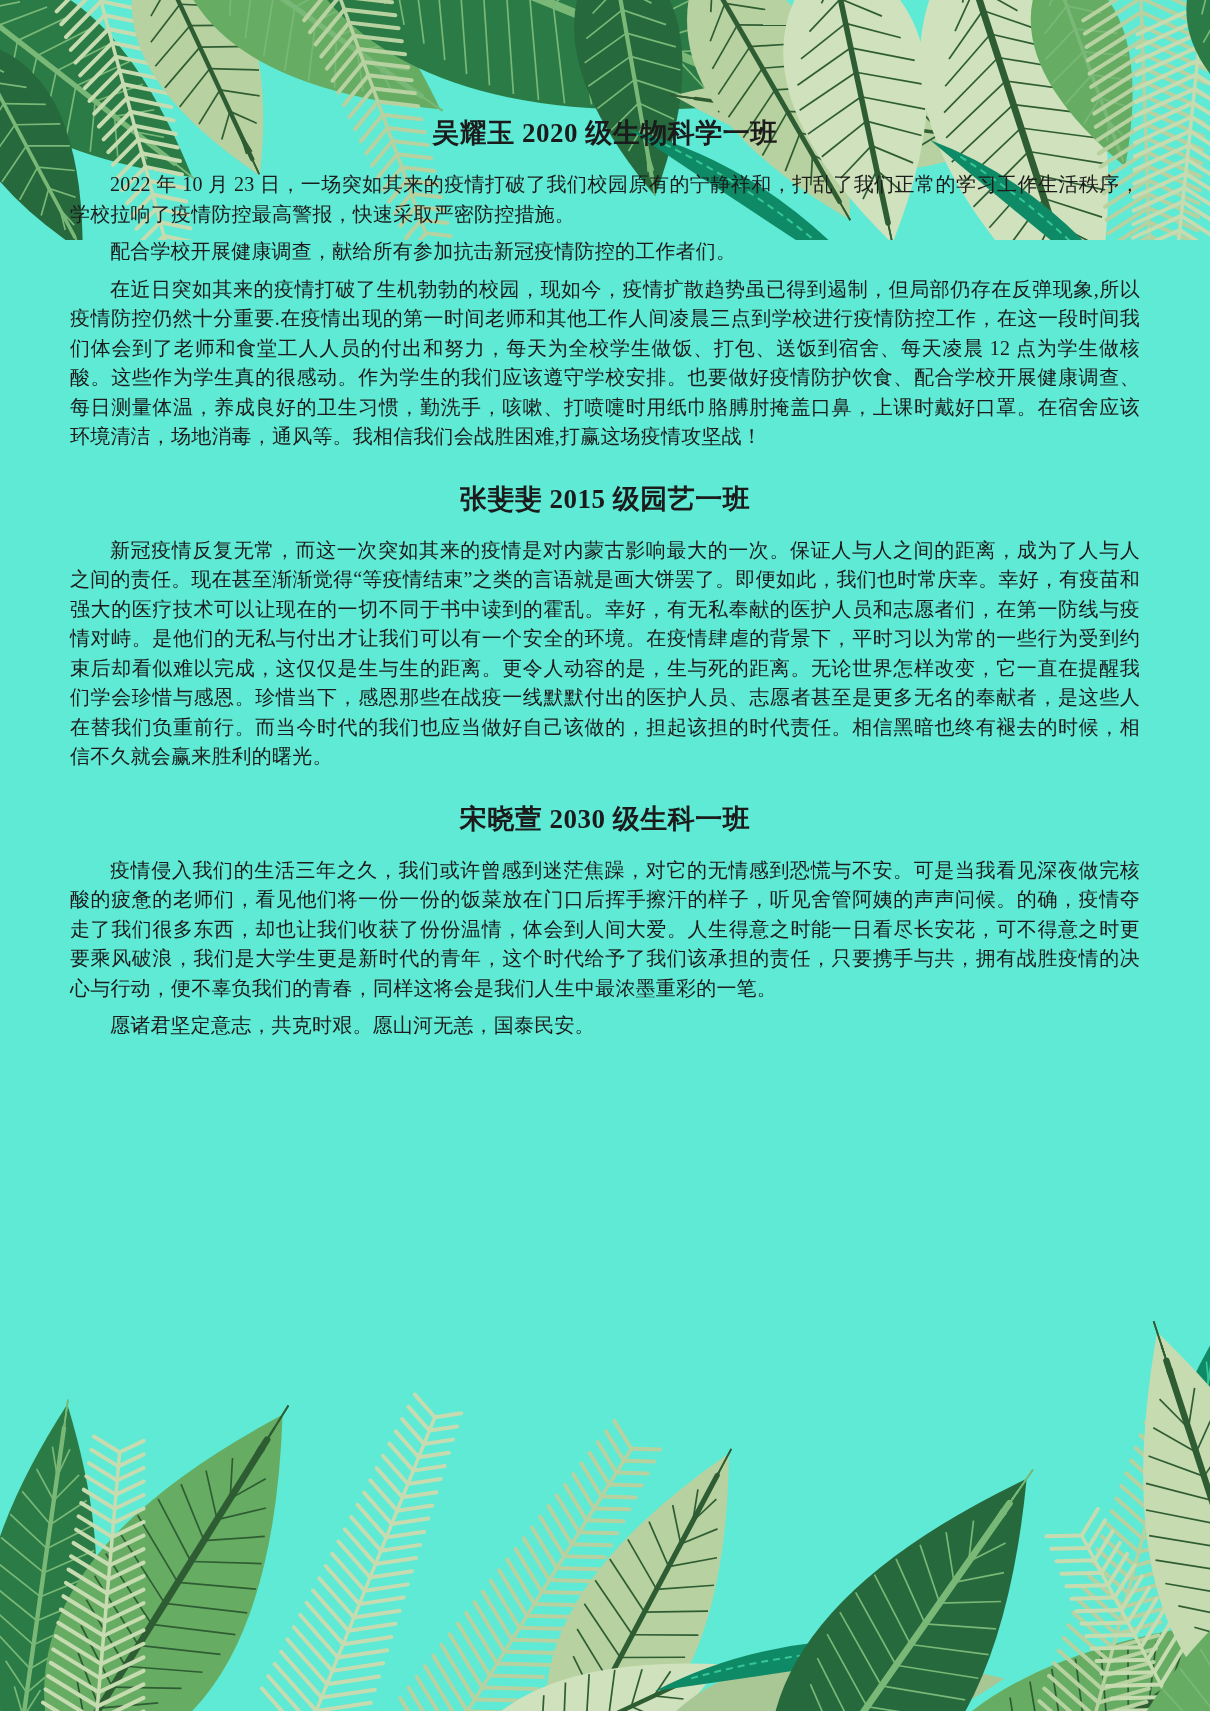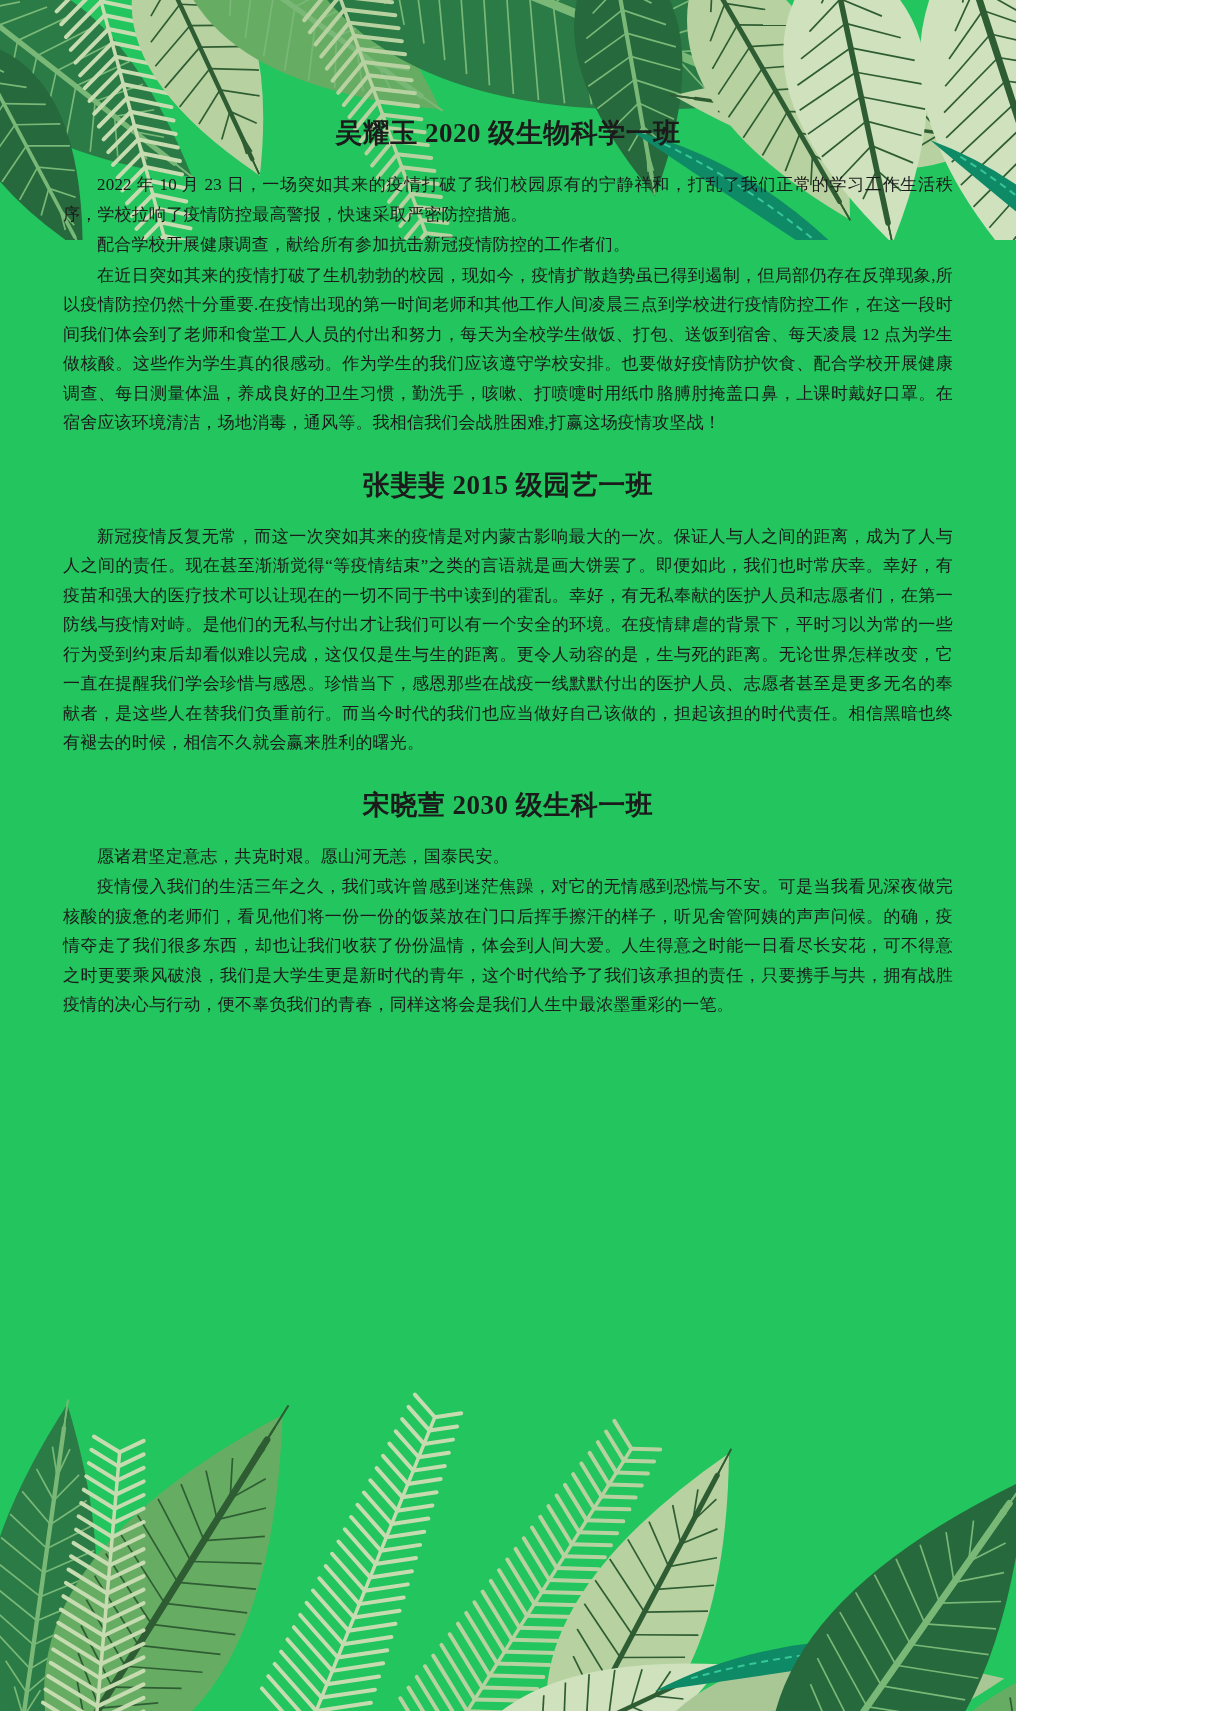--- a/index.html
+++ b/index.html
@@ -1,19 +1,19 @@
 <!DOCTYPE html>
 <html><head>
 <meta charset="utf-8">
 <style>
   html,body{margin:0;padding:0;}
   .page{
     position:relative;
-    width:1016px;height:1711px;
-    background:#22c55e;
+    width:1210px;height:1711px;
+    background:#5eead4;
     overflow:hidden;
     font-family:"Liberation Serif","DejaVu Serif",serif;
     color:#1b1b1b;
   }
   .decor{position:absolute;left:0;pointer-events:none;}
   .decor.top{top:0;}
   .decor.bottom{bottom:0;}
   .content{
     position:relative;z-index:2;
     padding:116px 62px 0 62px;
@@ -22,23 +22,23 @@
   .sec-title{
     text-align:center;
     font-weight:bold;
     font-size:27px;
     line-height:34px;
     margin:30px 0 20px 0;
     letter-spacing:0.5px;
   }
   .section:first-child .sec-title{margin-top:0;}
   .body-p{
-    font-size:17px;
+    font-size:20px;
     line-height:29.5px;
-    margin:1px;
+    margin:8px;
     text-align:justify;
     text-indent:2em;
     letter-spacing:0.2px;
   }
 </style>
 </head>
 <body>
 
 <div class="page">
 
@@ -1212,18 +1212,18 @@
       <p class="body-p">在近日突如其来的疫情打破了生机勃勃的校园，现如今，疫情扩散趋势虽已得到遏制，但局部仍存在反弹现象,所以疫情防控仍然十分重要.在疫情出现的第一时间老师和其他工作人间凌晨三点到学校进行疫情防控工作，在这一段时间我们体会到了老师和食堂工人人员的付出和努力，每天为全校学生做饭、打包、送饭到宿舍、每天凌晨 12 点为学生做核酸。这些作为学生真的很感动。作为学生的我们应该遵守学校安排。也要做好疫情防护饮食、配合学校开展健康调查、每日测量体温，养成良好的卫生习惯，勤洗手，咳嗽、打喷嚏时用纸巾胳膊肘掩盖口鼻，上课时戴好口罩。在宿舍应该环境清洁，场地消毒，通风等。我相信我们会战胜困难,打赢这场疫情攻坚战！</p>
     </div>
 
     <div class="section">
       <div class="sec-title">张斐斐 2015 级园艺一班</div>
       <p class="body-p">新冠疫情反复无常，而这一次突如其来的疫情是对内蒙古影响最大的一次。保证人与人之间的距离，成为了人与人之间的责任。现在甚至渐渐觉得“等疫情结束”之类的言语就是画大饼罢了。即便如此，我们也时常庆幸。幸好，有疫苗和强大的医疗技术可以让现在的一切不同于书中读到的霍乱。幸好，有无私奉献的医护人员和志愿者们，在第一防线与疫情对峙。是他们的无私与付出才让我们可以有一个安全的环境。在疫情肆虐的背景下，平时习以为常的一些行为受到约束后却看似难以完成，这仅仅是生与生的距离。更令人动容的是，生与死的距离。无论世界怎样改变，它一直在提醒我们学会珍惜与感恩。珍惜当下，感恩那些在战疫一线默默付出的医护人员、志愿者甚至是更多无名的奉献者，是这些人在替我们负重前行。而当今时代的我们也应当做好自己该做的，担起该担的时代责任。相信黑暗也终有褪去的时候，相信不久就会赢来胜利的曙光。</p>
     </div>
 
     <div class="section">
       <div class="sec-title">宋晓萱 2030 级生科一班</div>
+      <p class="body-p">疫情侵入我们的生活三年之久，我们或许曾感到迷茫焦躁，对它的无情感到恐慌与不安。可是当我看见深夜做完核酸的疲惫的老师们，看见他们将一份一份的饭菜放在门口后挥手擦汗的样子，听见舍管阿姨的声声问候。的确，疫情夺走了我们很多东西，却也让我们收获了份份温情，体会到人间大爱。人生得意之时能一日看尽长安花，可不得意之时更要乘风破浪，我们是大学生更是新时代的青年，这个时代给予了我们该承担的责任，只要携手与共，拥有战胜疫情的决心与行动，便不辜负我们的青春，同样这将会是我们人生中最浓墨重彩的一笔。</p>
       <p class="body-p">愿诸君坚定意志，共克时艰。愿山河无恙，国泰民安。</p>
-      <p class="body-p">疫情侵入我们的生活三年之久，我们或许曾感到迷茫焦躁，对它的无情感到恐慌与不安。可是当我看见深夜做完核酸的疲惫的老师们，看见他们将一份一份的饭菜放在门口后挥手擦汗的样子，听见舍管阿姨的声声问候。的确，疫情夺走了我们很多东西，却也让我们收获了份份温情，体会到人间大爱。人生得意之时能一日看尽长安花，可不得意之时更要乘风破浪，我们是大学生更是新时代的青年，这个时代给予了我们该承担的责任，只要携手与共，拥有战胜疫情的决心与行动，便不辜负我们的青春，同样这将会是我们人生中最浓墨重彩的一笔。</p>
     </div>
 
   </div>
 </div>
 
 </body></html>

